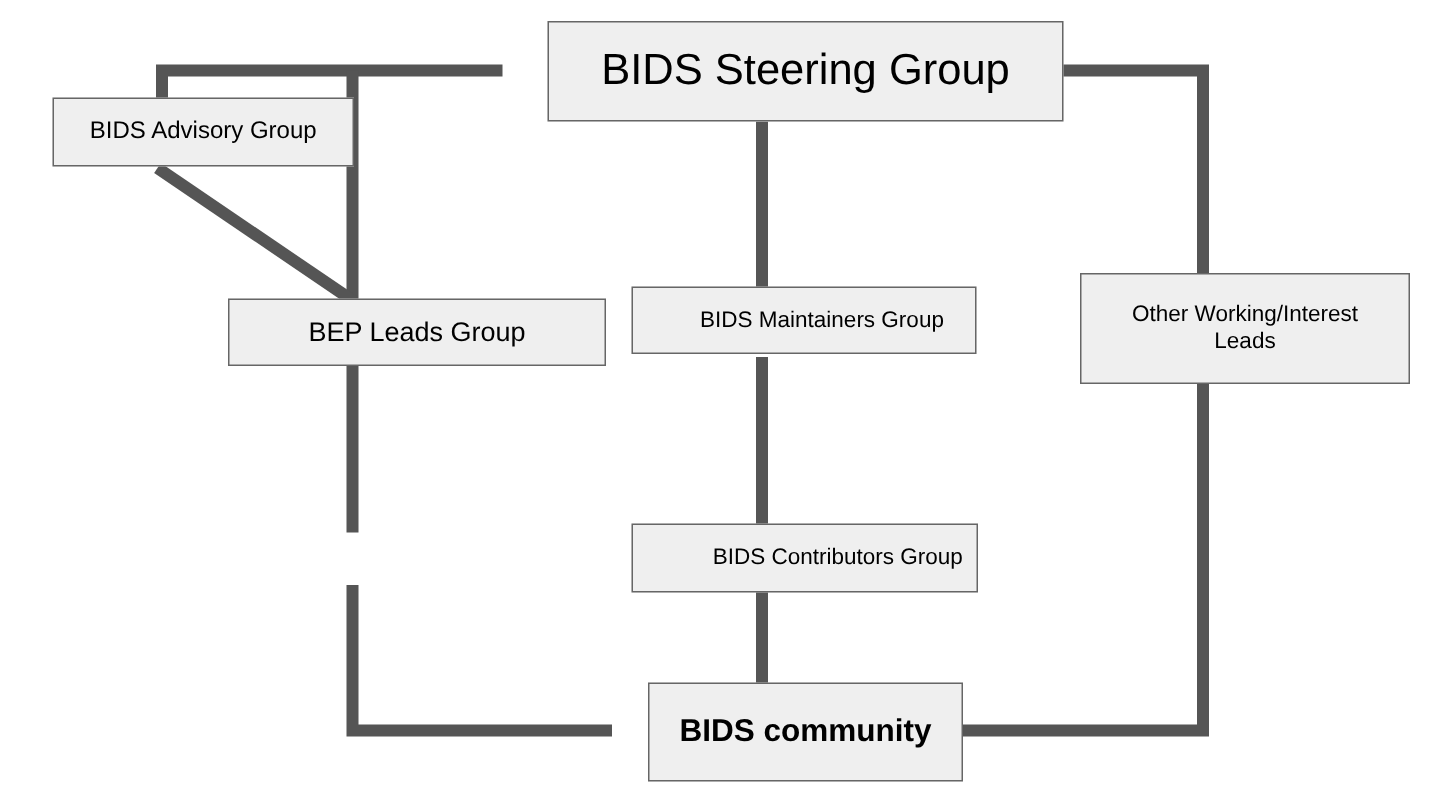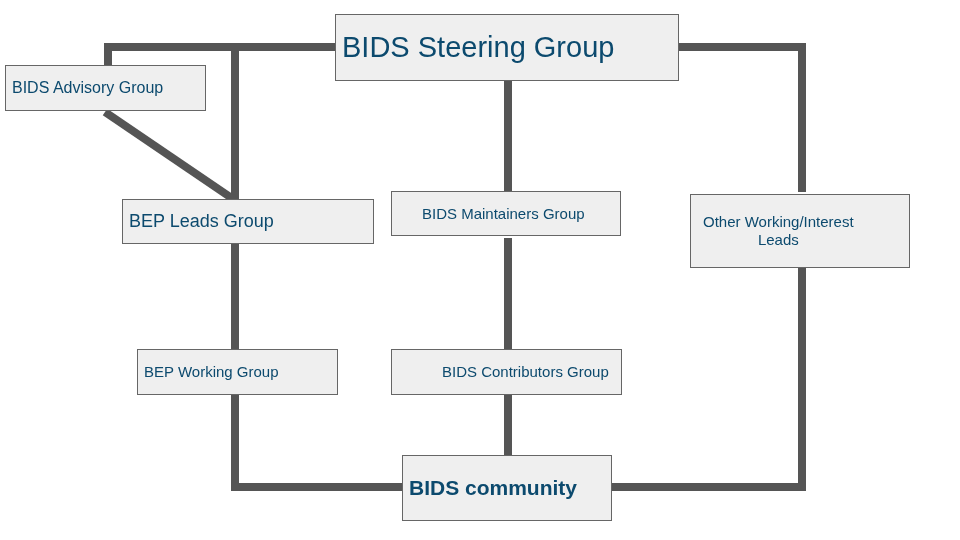--- a/index.html
+++ b/index.html
@@ -27,35 +27,37 @@
     z-index: 1;
   }
   .node {
     position: absolute;
     z-index: 2;
     box-sizing: border-box;
     background: #efefef;
     border: 1px solid #666666;
     display: flex;
     align-items: center;
+    justify-content: center;
     text-align: center;
-    color: #0c4a6e;
+    color: #000000;
     font-family: "Liberation Sans", sans-serif;
     line-height: 1.18;
+    margin-left: 30px;
     -webkit-font-smoothing: antialiased;
   }
   .node span {
     display: block;
     padding: 0 6px;
   }
   .node-root  { left: 335px; top: 14px;  width: 344px; height: 67px;  font-size: 29px; }
   .node-adv   { left: 5px;   top: 65px;  width: 201px; height: 46px;  font-size: 16px; }
   .node-bepl  { left: 122px; top: 199px; width: 252px; height: 45px;  font-size: 18px; }
   .node-maint { left: 391px; top: 191px; width: 230px; height: 45px;  font-size: 15px; padding-left: 24px; }
-  .node-other { left: 690px; top: 194px; width: 220px; height: 74px;  font-size: 15px; }
+  .node-other { left: 690px; top: 182px; width: 220px; height: 74px;  font-size: 15px; }
   .node-bepw  { left: 137px; top: 349px; width: 201px; height: 46px;  font-size: 15px; }
   .node-contr { left: 391px; top: 349px; width: 231px; height: 46px;  font-size: 15px; padding-left: 44px; }
   .node-comm  { left: 402px; top: 455px; width: 210px; height: 66px;  font-size: 21px; font-weight: bold; }
 </style>
 </head>
 <body>
 
 <div id="canvas">
 
   <svg id="edges" viewBox="0 0 960 540" xmlns="http://www.w3.org/2000/svg">
@@ -100,23 +102,20 @@
     <span>BIDS Maintainers Group</span>
   </div>
 
   <div class="node node-other">
     <span>
         <span style="display: block;">Other Working/Interest</span>
         <span style="display: block;">Leads</span>
       </span>
   </div>
 
-  <div class="node node-bepw">
-    <span>BEP Working Group</span>
-  </div>
 
   <div class="node node-contr">
     <span>BIDS Contributors Group</span>
   </div>
 
   <div class="node node-comm">
     <span>BIDS community</span>
   </div>
 
 </div>

